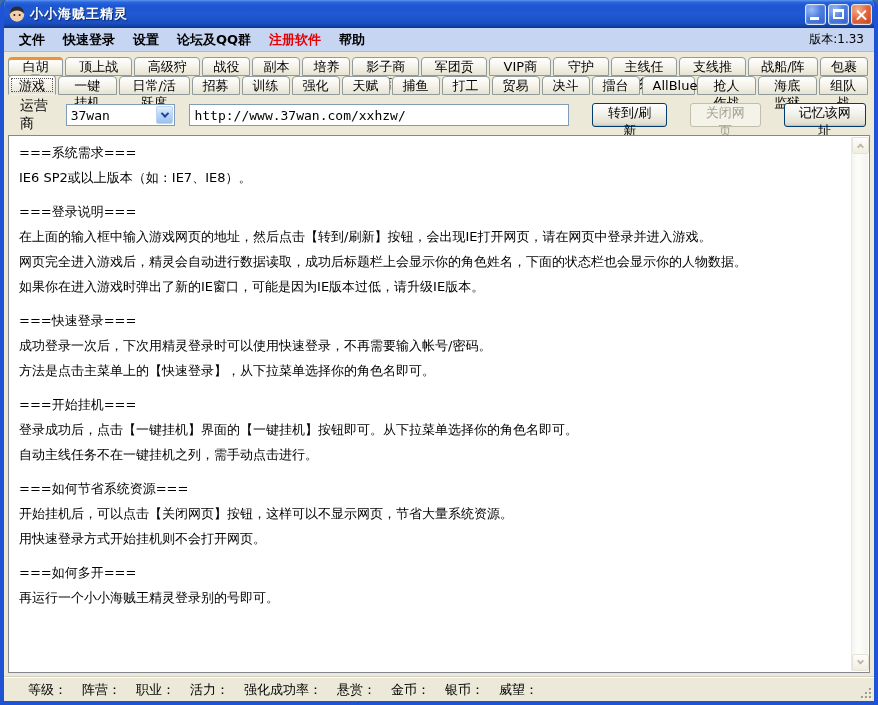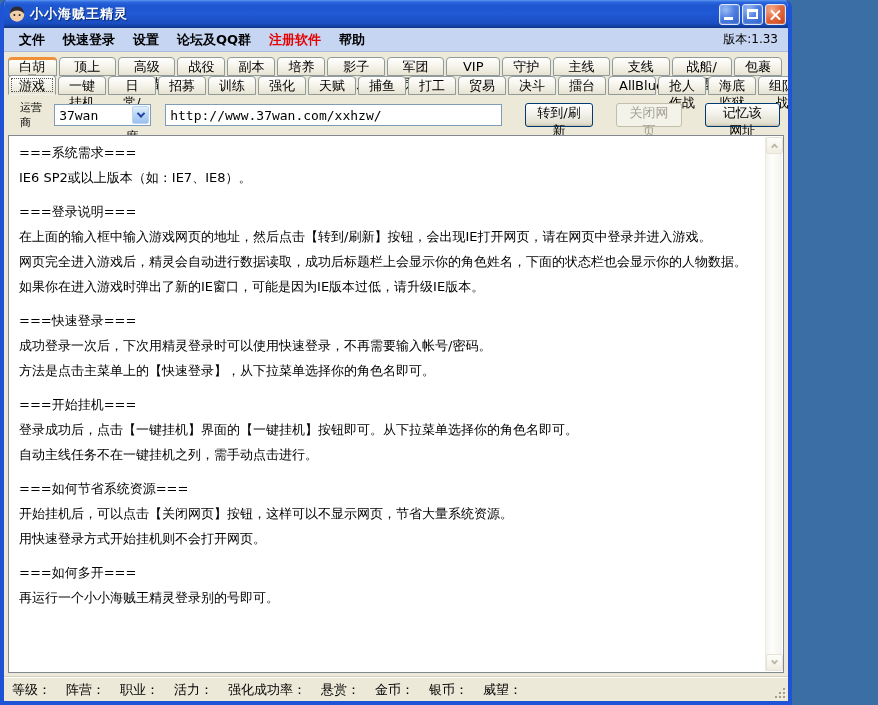--- a/index.html
+++ b/index.html
@@ -1,18 +1,18 @@
 <!DOCTYPE html>
 <html style="--frame: #1E53D6; --dialog-bg: #ECE9D8; --menu-bg: #C6D5F2; --register-red: #E60000; --hot-tab-stripe: #F0913A; --titlebar-blue: #1E56D0; --close-red: #D8502B;"><head>
 <meta charset="utf-8">
 <style>
   html,body{margin:0;padding:0;background:#3a6ea5;}
   *{box-sizing:border-box;font-family:"DejaVu Sans","Liberation Sans",sans-serif;}
   .window{
-    position:relative;width:792px;height:705px;overflow:hidden;
+    position:relative;width:878px;height:705px;overflow:hidden;
     border-radius:8px 8px 0 0;
     background:var(--dialog-bg,#ECE9D8);
     border-left:4px solid var(--frame,#1E53D6);
     border-right:4px solid var(--frame,#1E53D6);
     border-bottom:4px solid var(--frame,#1E53D6);
     display:flex;flex-direction:column;justify-content:space-between;
   }
   
   .titlebar{
     flex:0 0 28px;margin:0 -4px;position:relative;
@@ -40,21 +40,21 @@
   .tabstrip{flex:0 0 42px;padding:5px 4px 0 4px;}
   .tab-row{display:flex;height:19px;}
   .tab{height:19px;line-height:17px;padding:0 10px;min-width:48px;text-align:center;
     font-size:13px;color:#000;cursor:default;margin-right:2px;
     background:linear-gradient(180deg,#ffffff 0%,#f4f2e8 55%,#e6e3d2 100%);
     border:1px solid #919B9C;border-radius:4px 4px 0 0;}
   .tab.hot{border-top:3px solid var(--hot-tab-stripe,#F0913A);line-height:14px;}
   .tab.selected{outline:1px dotted #555;outline-offset:-4px;height:20px;margin-top:-1px;line-height:19px;border-bottom-color:#f2f1ea;z-index:2;position:relative;}
   
   .toolbar{flex:0 0 40px;display:flex;align-items:center;padding:0 8px 0 16px;}
-  .tb-label{font-size:11px;margin-right:8px;}
+  .tb-label{font-size:14px;margin-right:8px;}
   .combo{width:122px;height:22px;border:1px solid #7F9DB9;background:#fff;display:flex;align-items:center;position:relative;}
   .combo-value{flex:1;font-family:"DejaVu Sans Mono","Liberation Mono",monospace;font-size:13px;padding-left:4px;}
   .combo-btn{width:17px;height:18px;margin-right:1px;border:1px solid #bcd4f2;border-radius:2px;
     background:linear-gradient(180deg,#e3f0fd 0%,#b6d4f7 50%,#9cc0ee 100%);
     display:flex;align-items:center;justify-content:center;}
   .chev-down{width:6px;height:6px;border-right:2px solid #1f3e9e;border-bottom:2px solid #1f3e9e;transform:rotate(45deg) translate(-1px,-1px);}
   .url-input{width:422px;height:22px;margin-left:14px;border:1px solid #7F9DB9;background:#fff;
     font-family:"DejaVu Sans Mono","Liberation Mono",monospace;font-size:13px;padding:0 4px;color:#000;outline:none;}
   .tb-btn{height:24px;padding:0 11px;margin-left:23px;font-size:13px;color:#000;cursor:default;
     border:1px solid #003C74;border-radius:3px;
@@ -72,21 +72,21 @@
     background:linear-gradient(90deg,#f4f4f0 0%,#fdfdfb 40%,#f4f3ed 100%);border-left:1px solid #eceade;}
   .sb-btn{position:absolute;left:0;width:17px;height:17px;border:1px solid #e6e3d6;border-radius:2px;
     background:linear-gradient(180deg,#fdfdfb,#f0eee1);display:flex;align-items:center;justify-content:center;}
   .sb-btn.up{top:0;} .sb-btn.down{bottom:0;}
   .sb-chev{width:5px;height:5px;border-right:2px solid #bcb9ab;border-bottom:2px solid #bcb9ab;}
   .sb-btn.up .sb-chev{transform:rotate(-135deg) translate(-1px,-1px);}
   .sb-btn.down .sb-chev{transform:rotate(45deg) translate(-1px,-1px);}
   
   .statusbar{flex:0 0 24px;margin-top:4px;background:var(--dialog-bg,#ECE9D8);
     border-top:1px solid #fff;box-shadow:0 -1px 0 #d4d0c0;
-    display:flex;align-items:center;padding-left:8px;position:relative;}
+    display:flex;align-items:center;padding-left:24px;position:relative;}
   .status-field{font-size:13px;color:#000;margin-right:15px;white-space:nowrap;}
   .grip{position:absolute;right:1px;bottom:1px;width:13px;height:13px;}
 </style>
 </head>
 <body>
 
 <div class="window">
 
   <div class="titlebar">
     <svg class="app-icon" viewBox="0 0 18 18">

